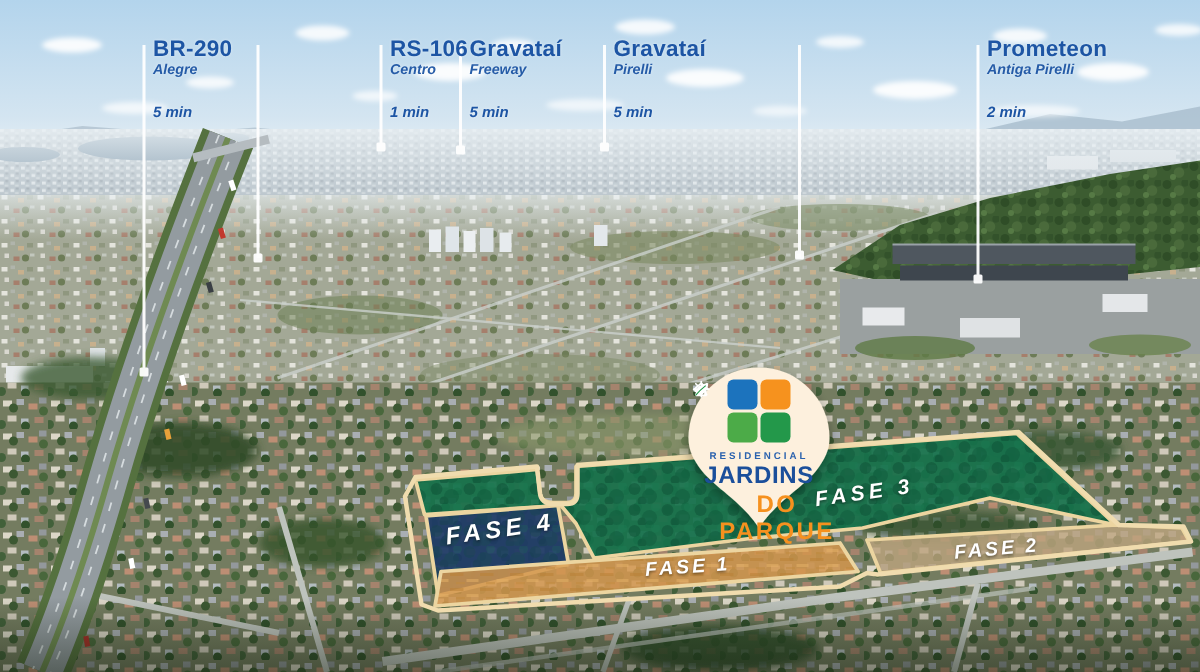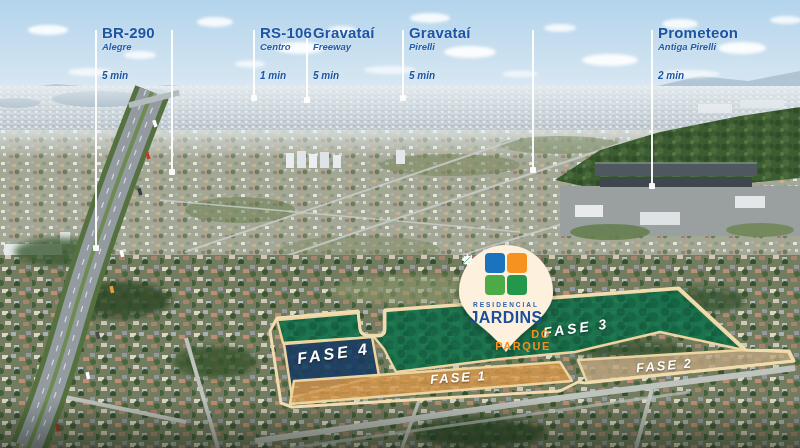--- a/index.html
+++ b/index.html
@@ -21,31 +21,31 @@
   
   .fase{
     position:absolute;color:#fff;font-weight:bold;font-style:italic;
     letter-spacing:3px;font-size:14px;
     text-shadow:0 1px 2px rgba(0,0,0,.45);
     white-space:nowrap;
   }
   
   .pin-content{
     position:absolute;left:461px;top:253px;width:90px;
-    display:flex;flex-direction:column;align-items:center;text-align:right;
+    display:flex;flex-direction:column;align-items:center;text-align:center;
   }
   .pin-grid{display:grid;grid-template-columns:20px 20px;grid-template-rows:20px 20px;gap:2px;}
   .pin-grid .cell{border-radius:4px;display:flex;align-items:center;justify-content:center;}
   .cell.c-bird{background:#1c73bd;}
   .cell.c-sun{background:#f6921e;}
   .cell.c-house{background:#4cab48;}
   .cell.c-leaf{background:#23984a;}
   .pin-tag{font-size:6.5px;font-weight:bold;letter-spacing:2px;color:#2b62ae;margin-top:6px;}
   .pin-name{font-size:16px;font-weight:800;color:#1b4f9b;letter-spacing:.4px;margin-top:1px;}
-  .pin-name2{font-size:11px;font-weight:800;color:#f6911e;letter-spacing:1.6px;margin-top:1px;padding-left:24px;}
+  .pin-name2{font-size:16px;font-weight:800;color:#f6911e;letter-spacing:1.6px;margin-top:1px;padding-left:24px;}
 </style>
 </head>
 <body>
 
 <div class="stage">
 
 <svg width="800" height="448" viewBox="0 0 800 448">
   <defs>
     <linearGradient id="sky" x1="0" y1="0" x2="0" y2="1">
       <stop offset="0" stop-color="#b3d4ec"></stop>

